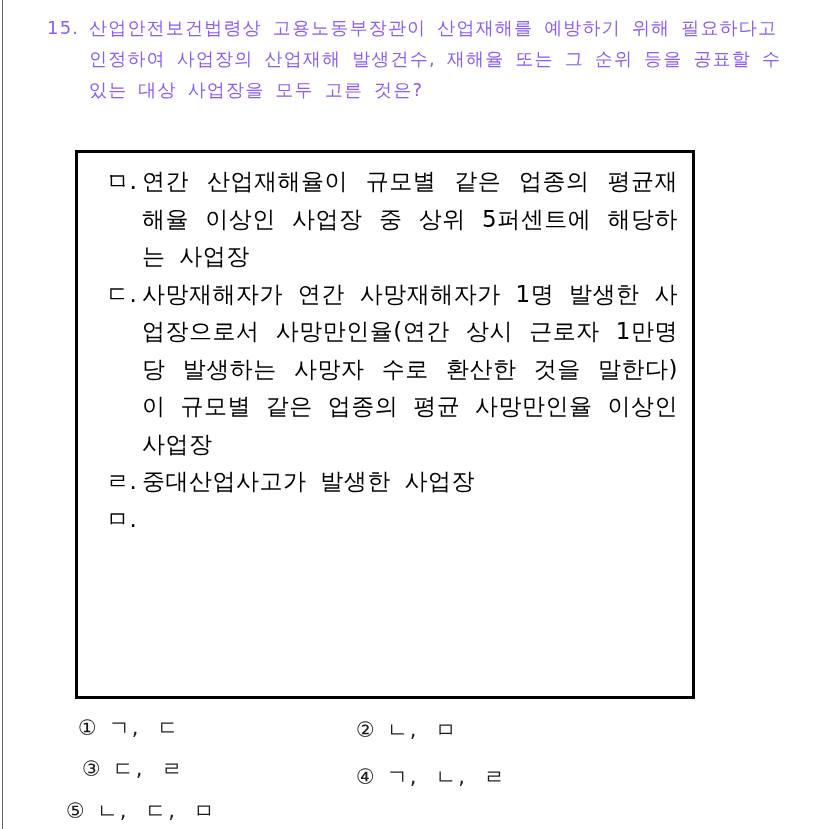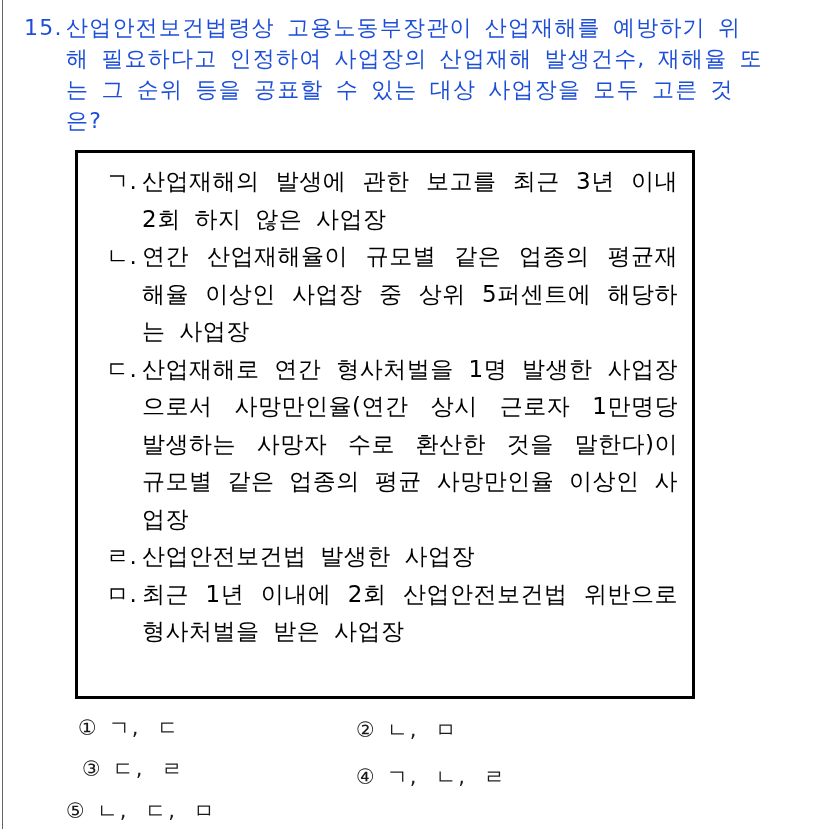--- a/index.html
+++ b/index.html
@@ -18,28 +18,28 @@
     .page-border {
       position: absolute;
       left: 2px;
       top: 0;
       width: 1px;
       height: 829px;
       background: #666666;
     }
     .question {
       position: absolute;
-      left: 24px;
+      left: 47px;
       top: 12px;
       width: 740px;
-      font-size: 22px;
+      font-size: 18px;
       line-height: 31px;
       letter-spacing: 1.2px;
       word-spacing: 4px;
-      color: #1d4ed8;
+      color: #8b5cf6;
     }
     .question .num {
       position: absolute;
       left: 0;
       top: 0;
     }
     .question .stem {
       display: block;
       padding-left: 42px;
     }
@@ -101,37 +101,35 @@
 
 <div class="question">
   <span class="num">15.</span>
   <span class="stem">산업안전보건법령상 고용노동부장관이 산업재해를 예방하기 위해 필요하다고 인정하여 사업장의 산업재해 발생건수, 재해율 또는 그 순위 등을 공표할 수 있는 대상 사업장을 모두 고른 것은?</span>
 </div>
 
 <div class="box">
   <div class="items">
     <div class="item">
       <span class="mark">ㄱ.</span>
-      <span>산업재해의 발생에 관한 보고를 최근 3년 이내 2회 하지 않은 사업장</span>
     </div>
     <div class="item">
       <span class="mark">ㄴ.</span>
       <span>연간 산업재해율이 규모별 같은 업종의 평균재해율 이상인 사업장 중 상위 5퍼센트에 해당하는 사업장</span>
     </div>
     <div class="item">
       <span class="mark">ㄷ.</span>
-      <span>산업재해로 연간 형사처벌을 1명 발생한 사업장으로서 사망만인율(연간 상시 근로자 1만명당 발생하는 사망자 수로 환산한 것을 말한다)이 규모별 같은 업종의 평균 사망만인율 이상인 사업장</span>
+      <span>사망재해자가 연간 사망재해자가 1명 발생한 사업장으로서 사망만인율(연간 상시 근로자 1만명당 발생하는 사망자 수로 환산한 것을 말한다)이 규모별 같은 업종의 평균 사망만인율 이상인 사업장</span>
     </div>
     <div class="item">
       <span class="mark">ㄹ.</span>
-      <span>산업안전보건법 발생한 사업장</span>
+      <span>중대산업사고가 발생한 사업장</span>
     </div>
     <div class="item">
       <span class="mark">ㅁ.</span>
-      <span>최근 1년 이내에 2회 산업안전보건법 위반으로 형사처벌을 받은 사업장</span>
     </div>
   </div>
 </div>
 
 <div class="choices">
   <div class="choice" style="left:12px; top:0;">
     <span class="circ">①</span><span>ㄱ, ㄷ</span>
   </div>
   <div class="choice" style="left:290px; top:2px;">
     <span class="circ">②</span><span>ㄴ, ㅁ</span>

